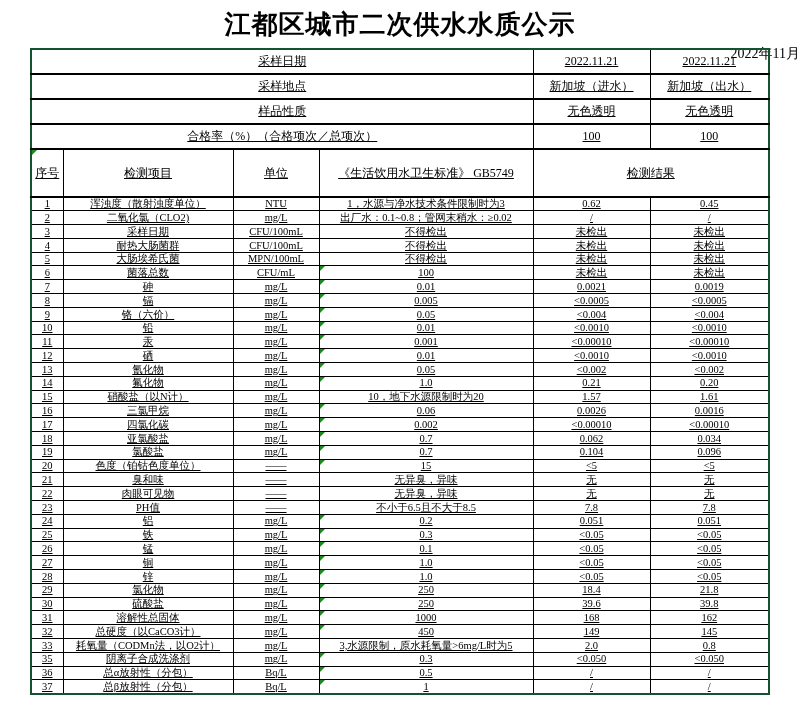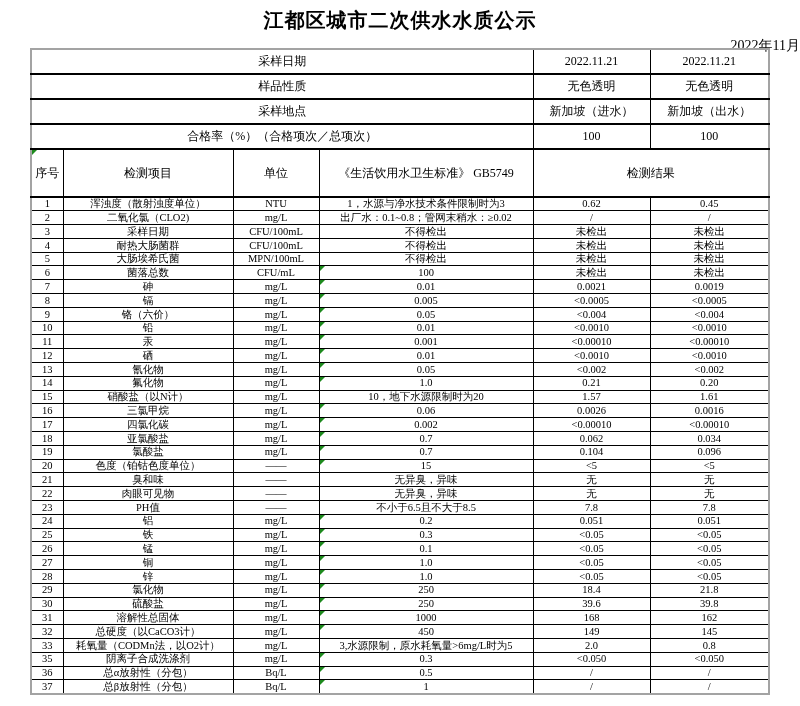--- a/index.html
+++ b/index.html
@@ -4,29 +4,30 @@
 <style>
   html,body{margin:0;padding:0;}
   body{
     width:800px;height:706px;background:#ffffff;color:#000;
     font-family:"Liberation Serif","DejaVu Serif",serif;
     overflow:hidden;
   }
   .page{position:relative;width:800px;height:706px;background:#fff;}
   .doc-title{
     margin:0;padding-top:7px;text-align:center;
-    font-size:20px;font-weight:bold;letter-spacing:1px;
+    font-size:26px;font-weight:bold;letter-spacing:1px;
   }
   .doc-subtitle{
     margin:0;padding-top:3px;text-align:right;font-size:14px;
   }
   table.t{
     position:absolute;left:30px;top:48px;width:738px;
     border-collapse:collapse;table-layout:fixed;
-    border:2px solid #a3a3a3;
+    border:2px solid #14532d;
+    text-decoration:underline;
   }
   table.t td{
     border:1px solid #000;
     text-align:center;vertical-align:middle;
     padding:0 2px;overflow:hidden;white-space:nowrap;
     position:relative;
   }
   tr.sum-row{height:25px;}
   tr.sum-row td{font-size:12px;border-bottom-width:2px;}
   tr.head-row{height:48px;margin-left:44px;}
@@ -55,28 +56,28 @@
       <col style="width:117px">
       <col style="width:119px">
     </colgroup>
     <tbody id="summary-body">
         <tr class="sum-row">
           <td colspan="4">采样日期</td>
           <td>2022.11.21</td>
           <td>2022.11.21</td>
         </tr>
         <tr class="sum-row">
+          <td colspan="4">采样地点</td>
+          <td>新加坡（进水）</td>
+          <td>新加坡（出水）</td>
+        </tr>
+        <tr class="sum-row">
           <td colspan="4">样品性质</td>
           <td>无色透明</td>
           <td>无色透明</td>
-        </tr>
-        <tr class="sum-row">
-          <td colspan="4">采样地点</td>
-          <td>新加坡（进水）</td>
-          <td>新加坡（出水）</td>
         </tr>
         <tr class="sum-row">
           <td colspan="4">合格率（%）（合格项次／总项次）</td>
           <td>100</td>
           <td>100</td>
         </tr>
       </tbody>
     <tbody>
       <tr class="head-row">
         <td>

